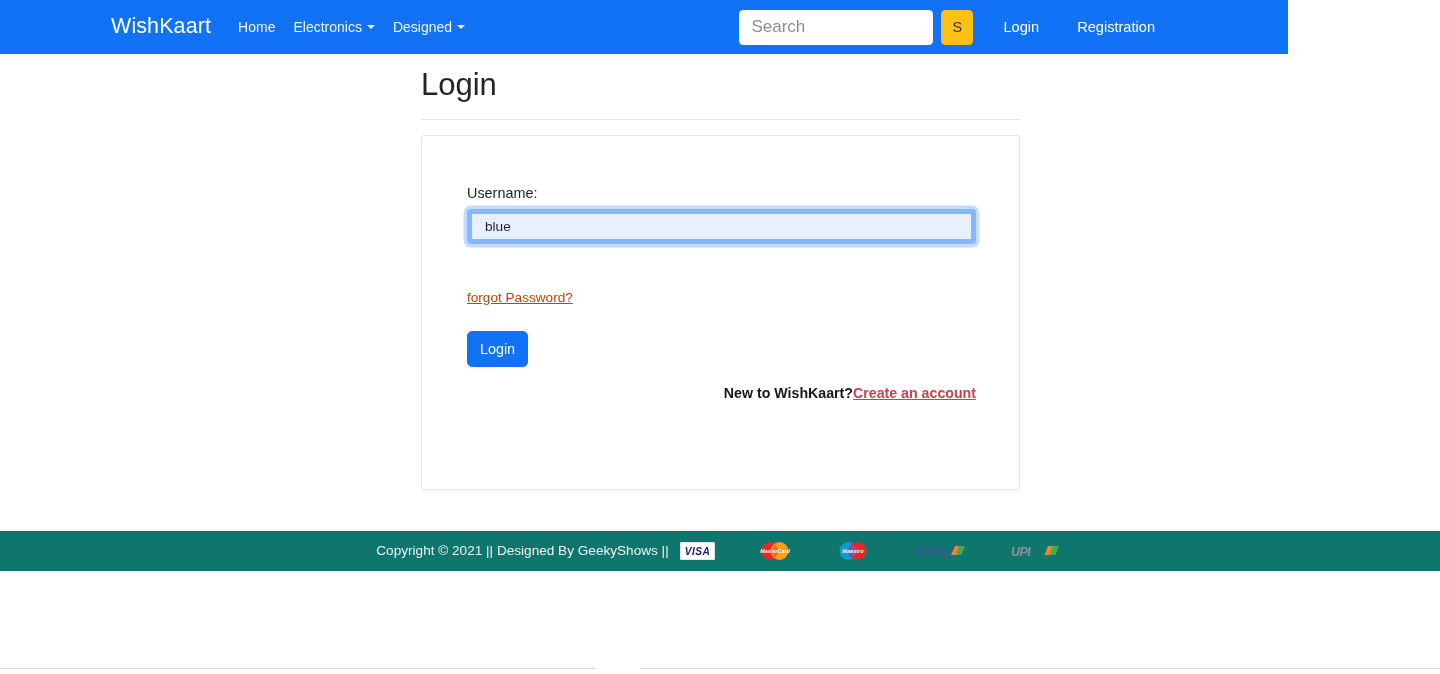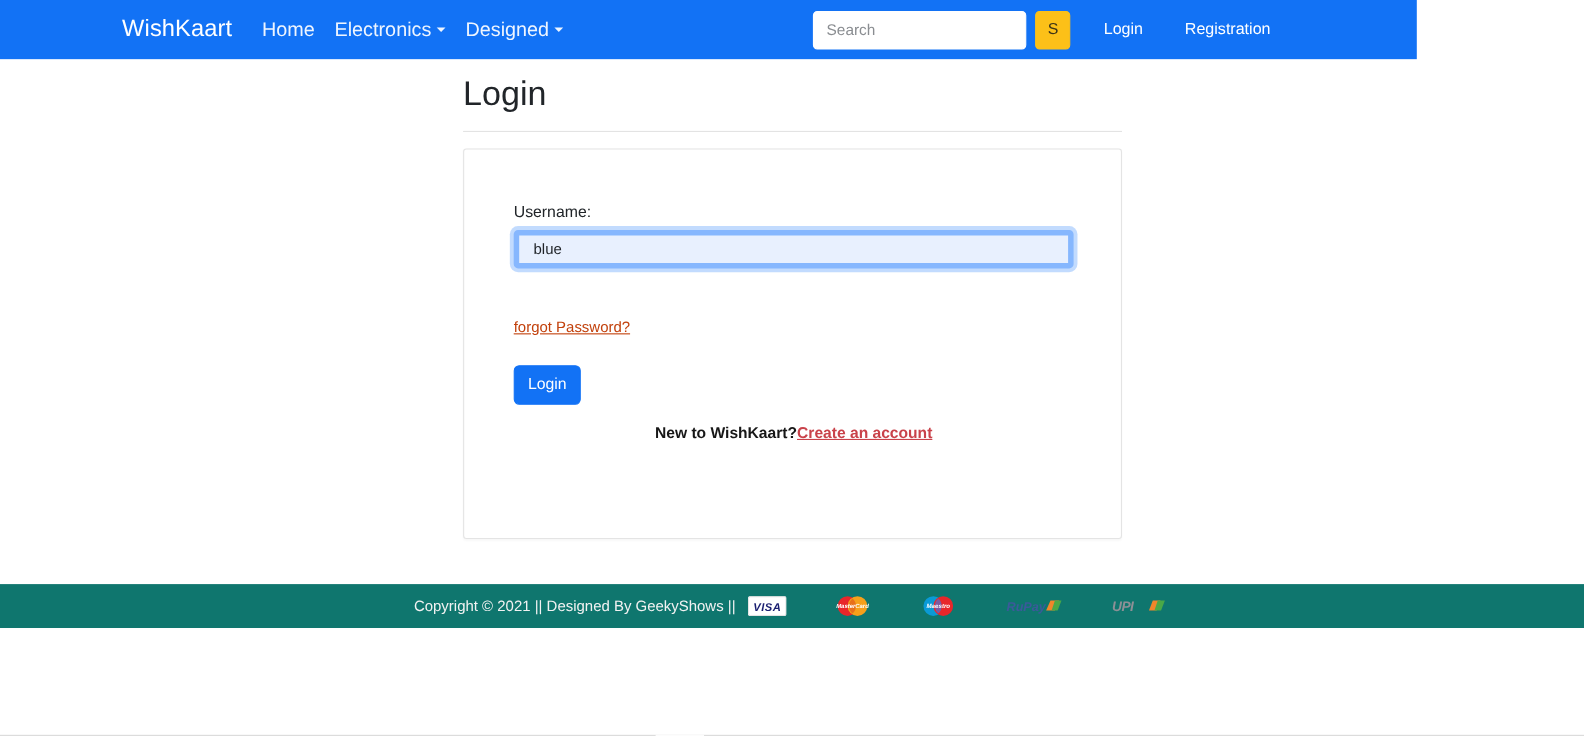--- a/index.html
+++ b/index.html
@@ -35,21 +35,21 @@
     cursor: pointer;
     white-space: nowrap;
   }
   .nav-links {
     display: flex;
     align-items: center;
     gap: 0px;
   }
   .nav-link {
     color: rgba(255,255,255,0.93);
-    font-size: 18px;
+    font-size: 14px;
     padding: 0 9px;
     line-height: 1;
     cursor: pointer;
     white-space: nowrap;
     display: inline-flex;
     align-items: center;
   }
   .caret {
     display: inline-block;
     width: 0; height: 0;
@@ -63,21 +63,21 @@
     display: flex;
     align-items: center;
   }
   .search-input {
     width: 194px;
     height: 35px;
     border: 1px solid #ffffff;
     border-radius: 4px;
     background: #ffffff;
     padding: 0 11px;
-    font-size: 14px;
+    font-size: 17px;
     font-family: "Liberation Sans", sans-serif;
     color: #212529;
     outline: none;
   }
   .search-input::placeholder { color: #8a8d91; }
   .search-btn {
     width: 32px;
     height: 35px;
     margin-left: 8px;
     background: #fcc018;
@@ -187,21 +187,21 @@
     border: 1px solid #1272f5;
     border-radius: 5px;
     color: #ffffff;
     font-size: 14.4px;
     font-family: "Liberation Sans", sans-serif;
     cursor: pointer;
     padding: 0;
     line-height: 1;
   }
   .signup-row {
-    text-align: center;
+    text-align: right;
     margin-top: 18px;
     font-size: 14.2px;
     font-weight: bold;
     color: #171717;
     line-height: 1.2;
   }
   .signup-link {
     color: #c9424a;
     text-decoration: underline;
     font-weight: bold;

